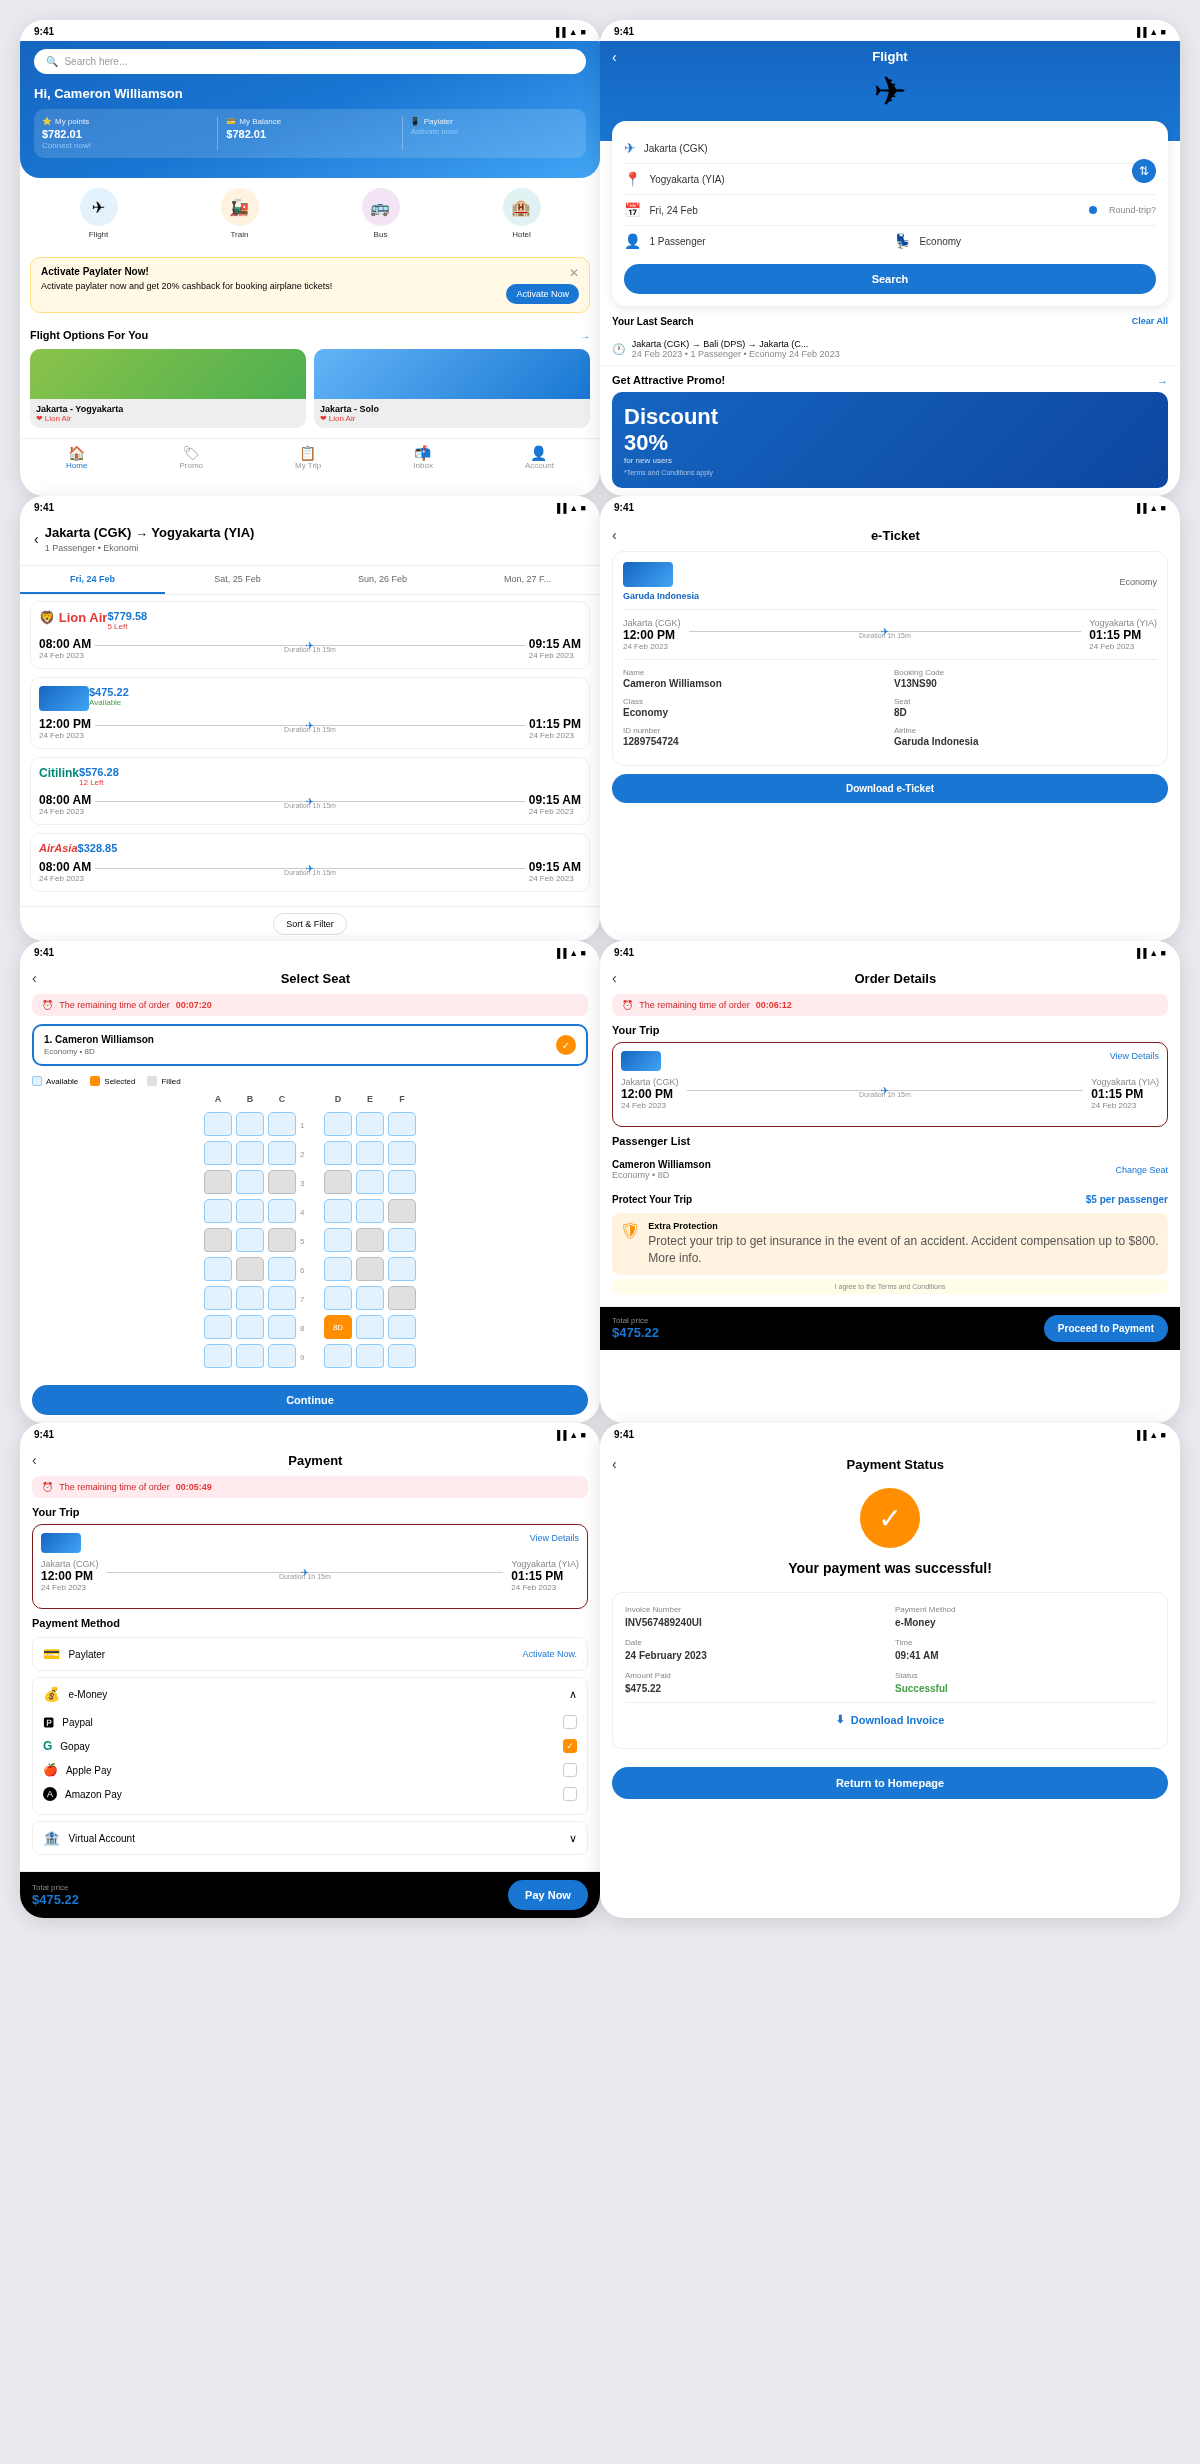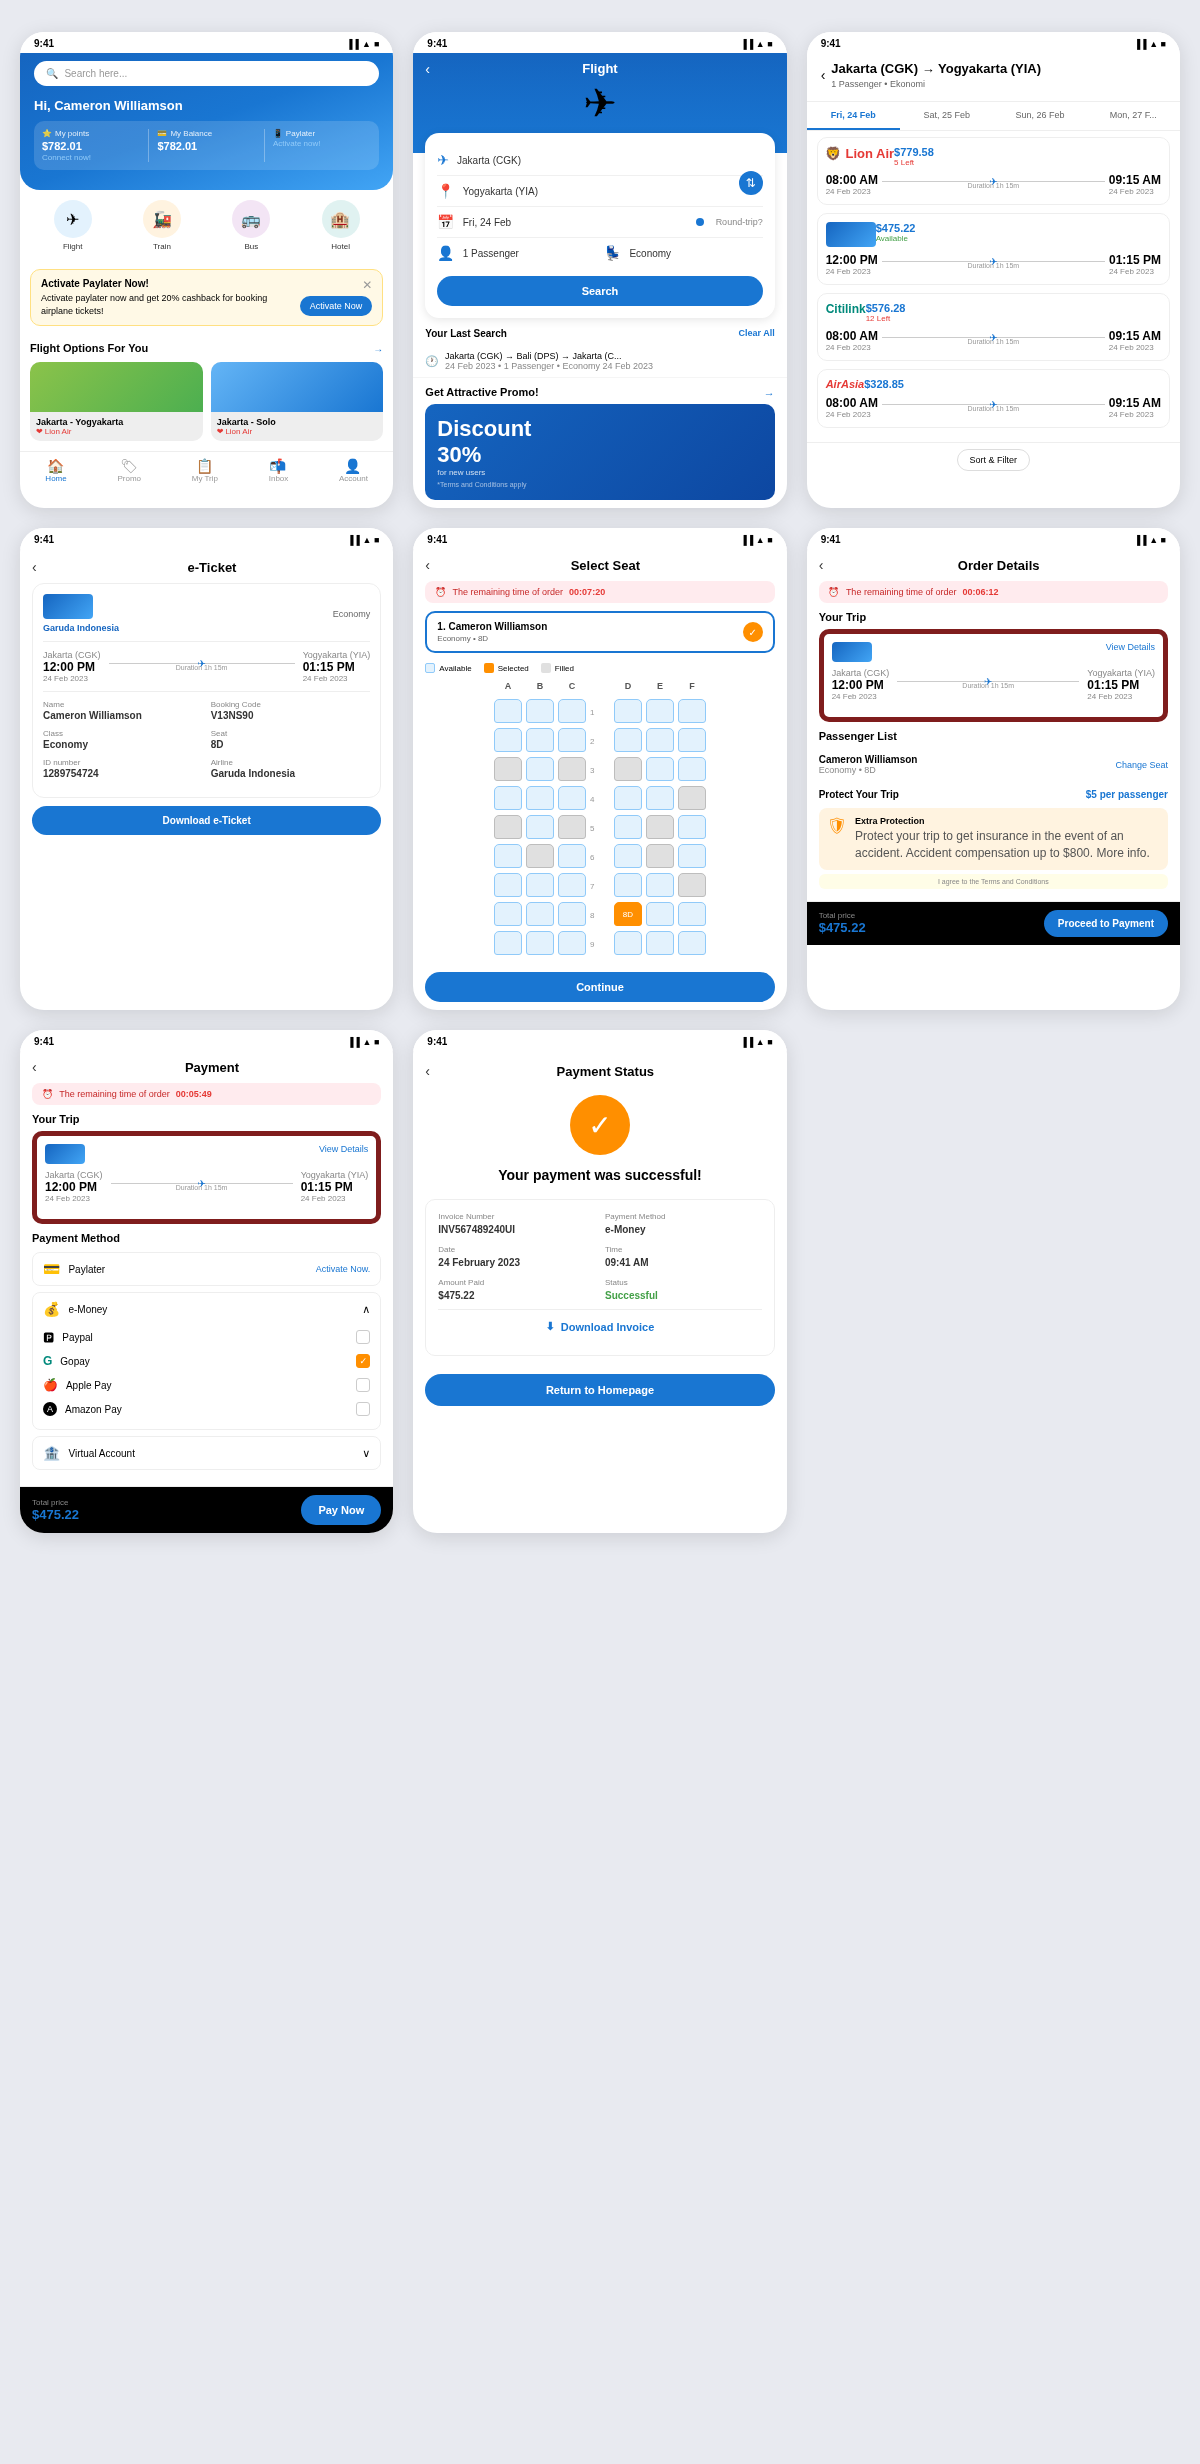--- a/index.html
+++ b/index.html
@@ -4,24 +4,23 @@
   <style>
     * { box-sizing: border-box; margin: 0; padding: 0; }
     body {
       background: #e8eaf0;
       font-family: -apple-system, BlinkMacSystemFont, 'Segoe UI', sans-serif;
       padding: 20px;
       min-width: 1200px;
     }
     .grid {
       display: grid;
-      grid-template-columns: repeat(3, 1fr);
-      gap: 20px;
+      grid-template-columns: repeat(2, 1fr);
       max-width: 1160px;
-      margin: 12px auto;
+      margin: 0 auto;
     }
     .phone {
       background: #fff;
       border-radius: 24px;
       overflow: hidden;
       box-shadow: 0 4px 20px rgba(0,0,0,0.12);
       font-size: 11px;
     }
     .status-bar {
       display: flex;
@@ -478,21 +477,21 @@
       padding: 9px;
       font-size: 11px;
       font-weight: 600;
       margin-top: 8px;
       cursor: pointer;
     }
 
     
     .phone6-content { padding: 8px 12px; }
     .trip-card {
-      border: 5px solid #7f1d1d;
+      border: 1px solid #7f1d1d;
       border-radius: 10px;
       padding: 8px;
       margin-bottom: 8px;
     }
     .trip-card-header {
       display: flex;
       justify-content: space-between;
       margin-bottom: 6px;
     }
     .view-details { color: #1976D2; font-size: 9px; }

